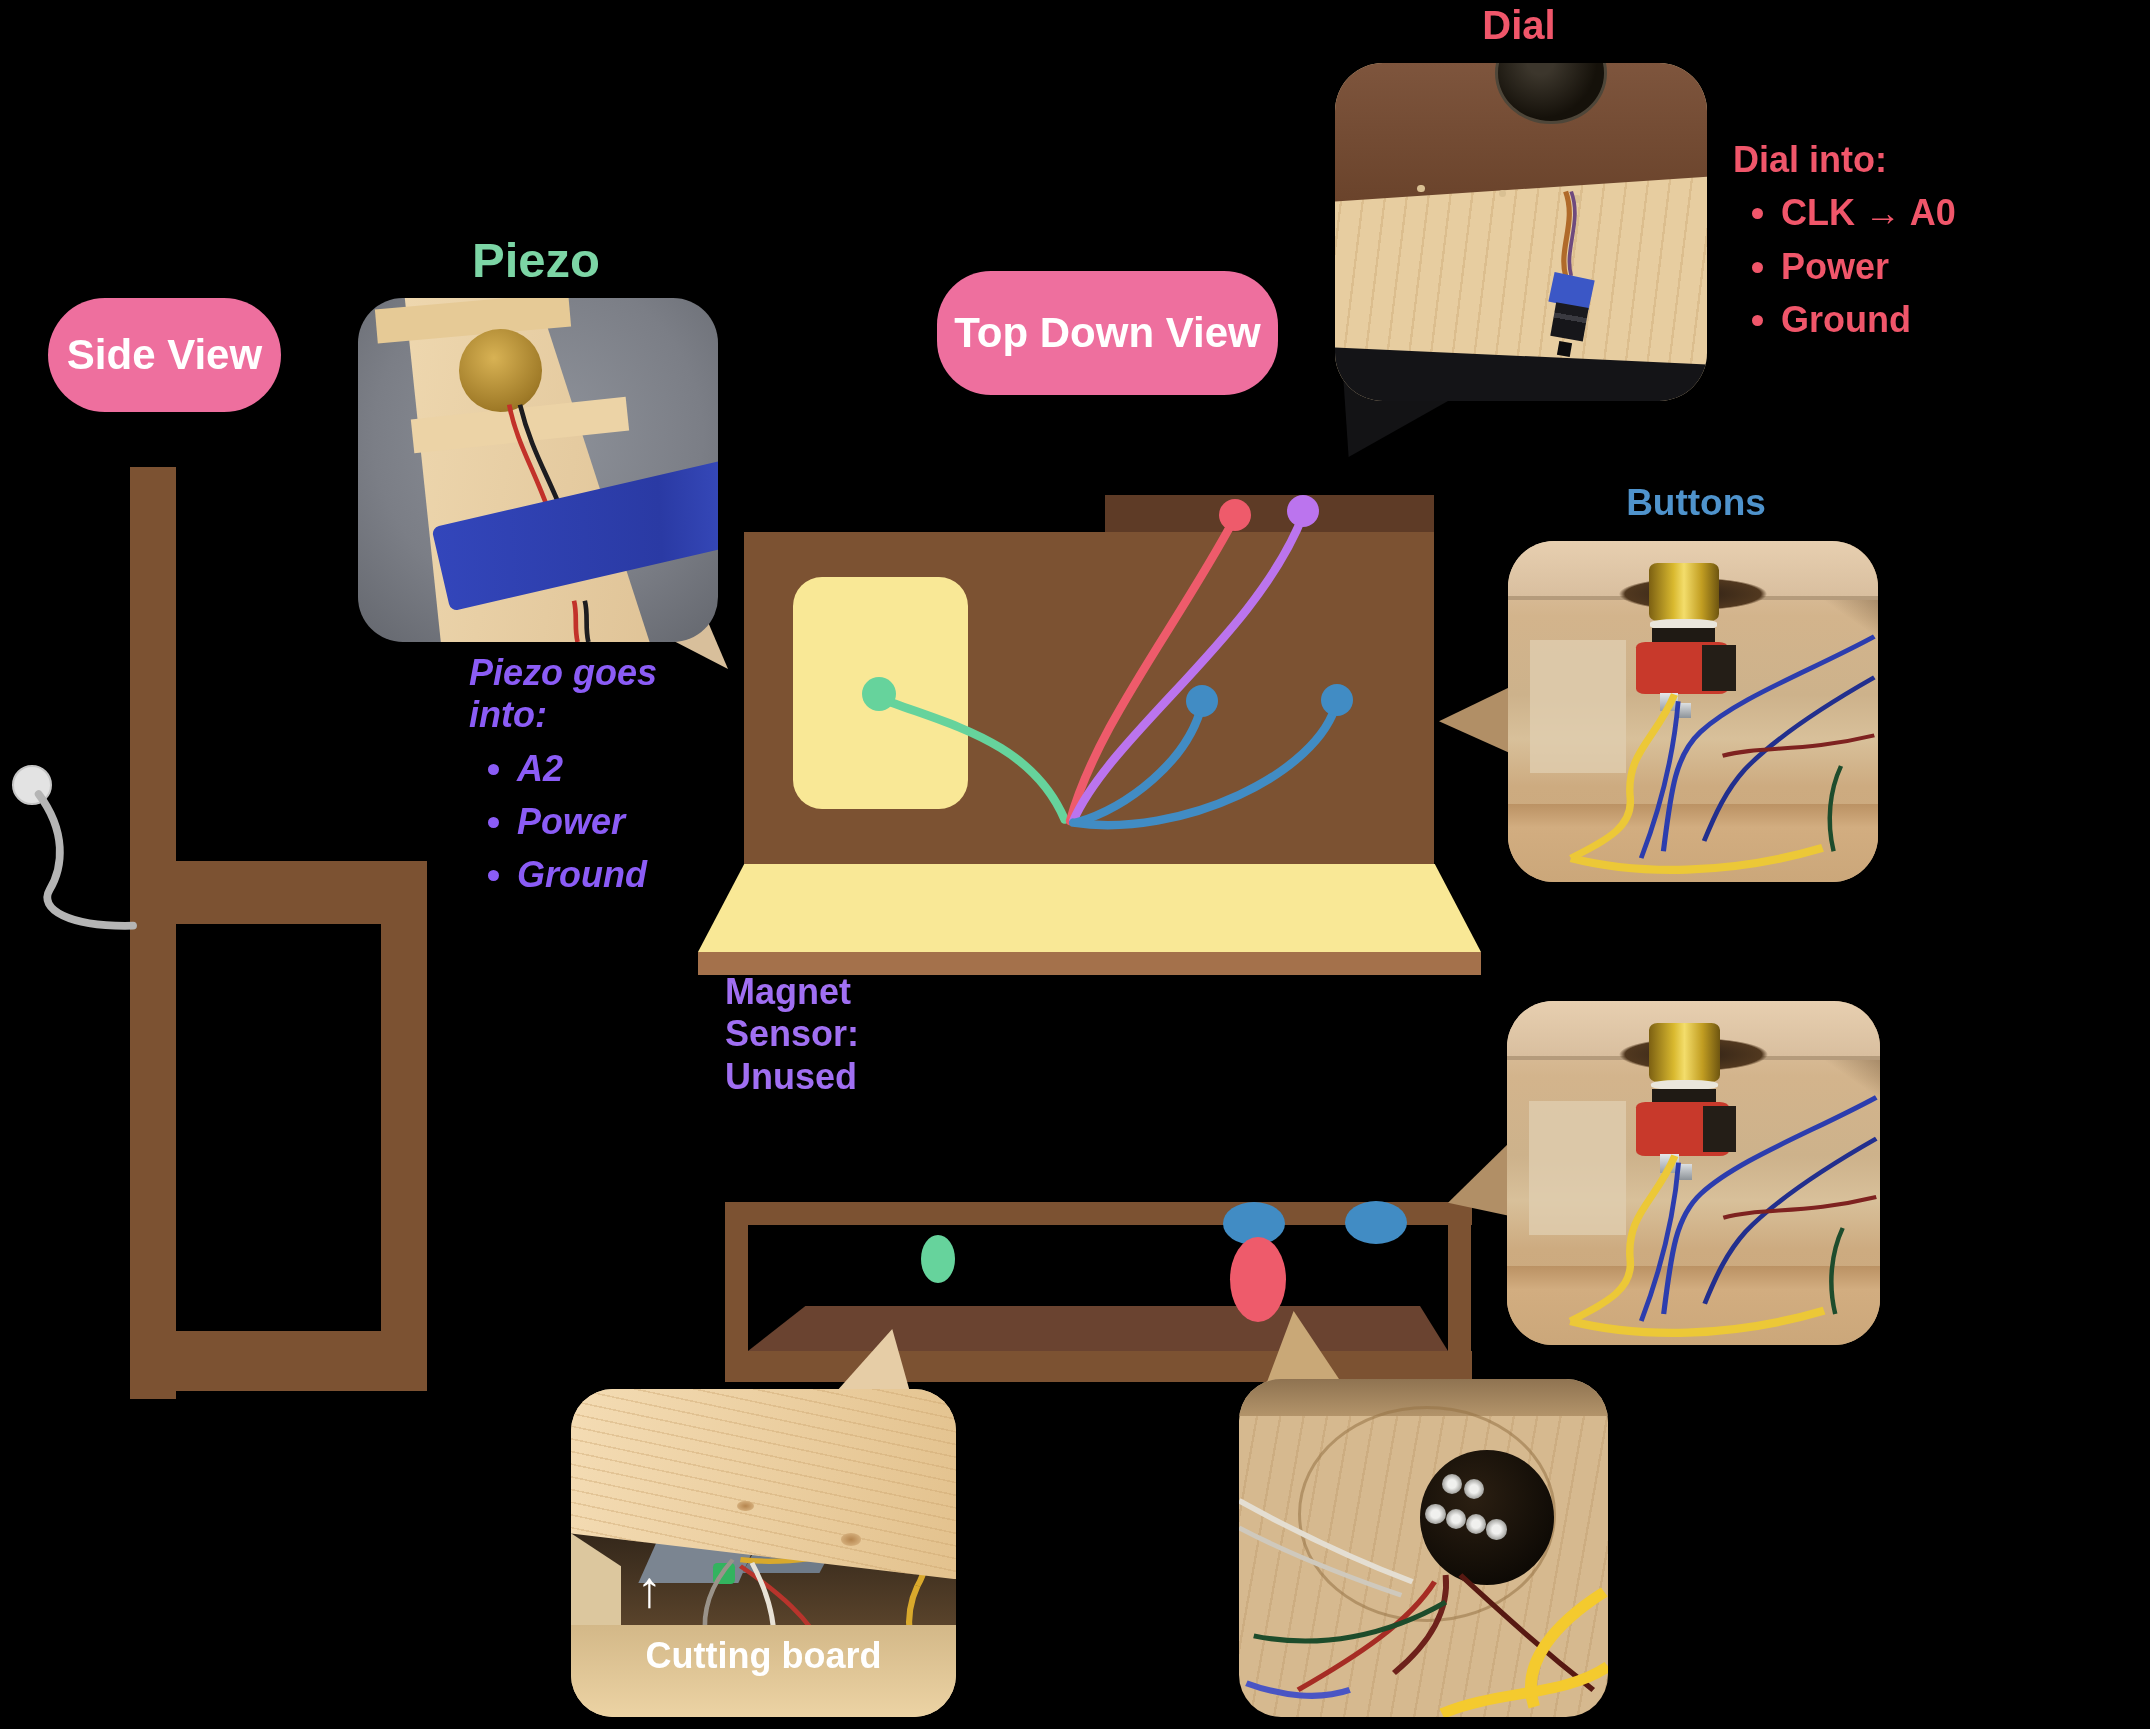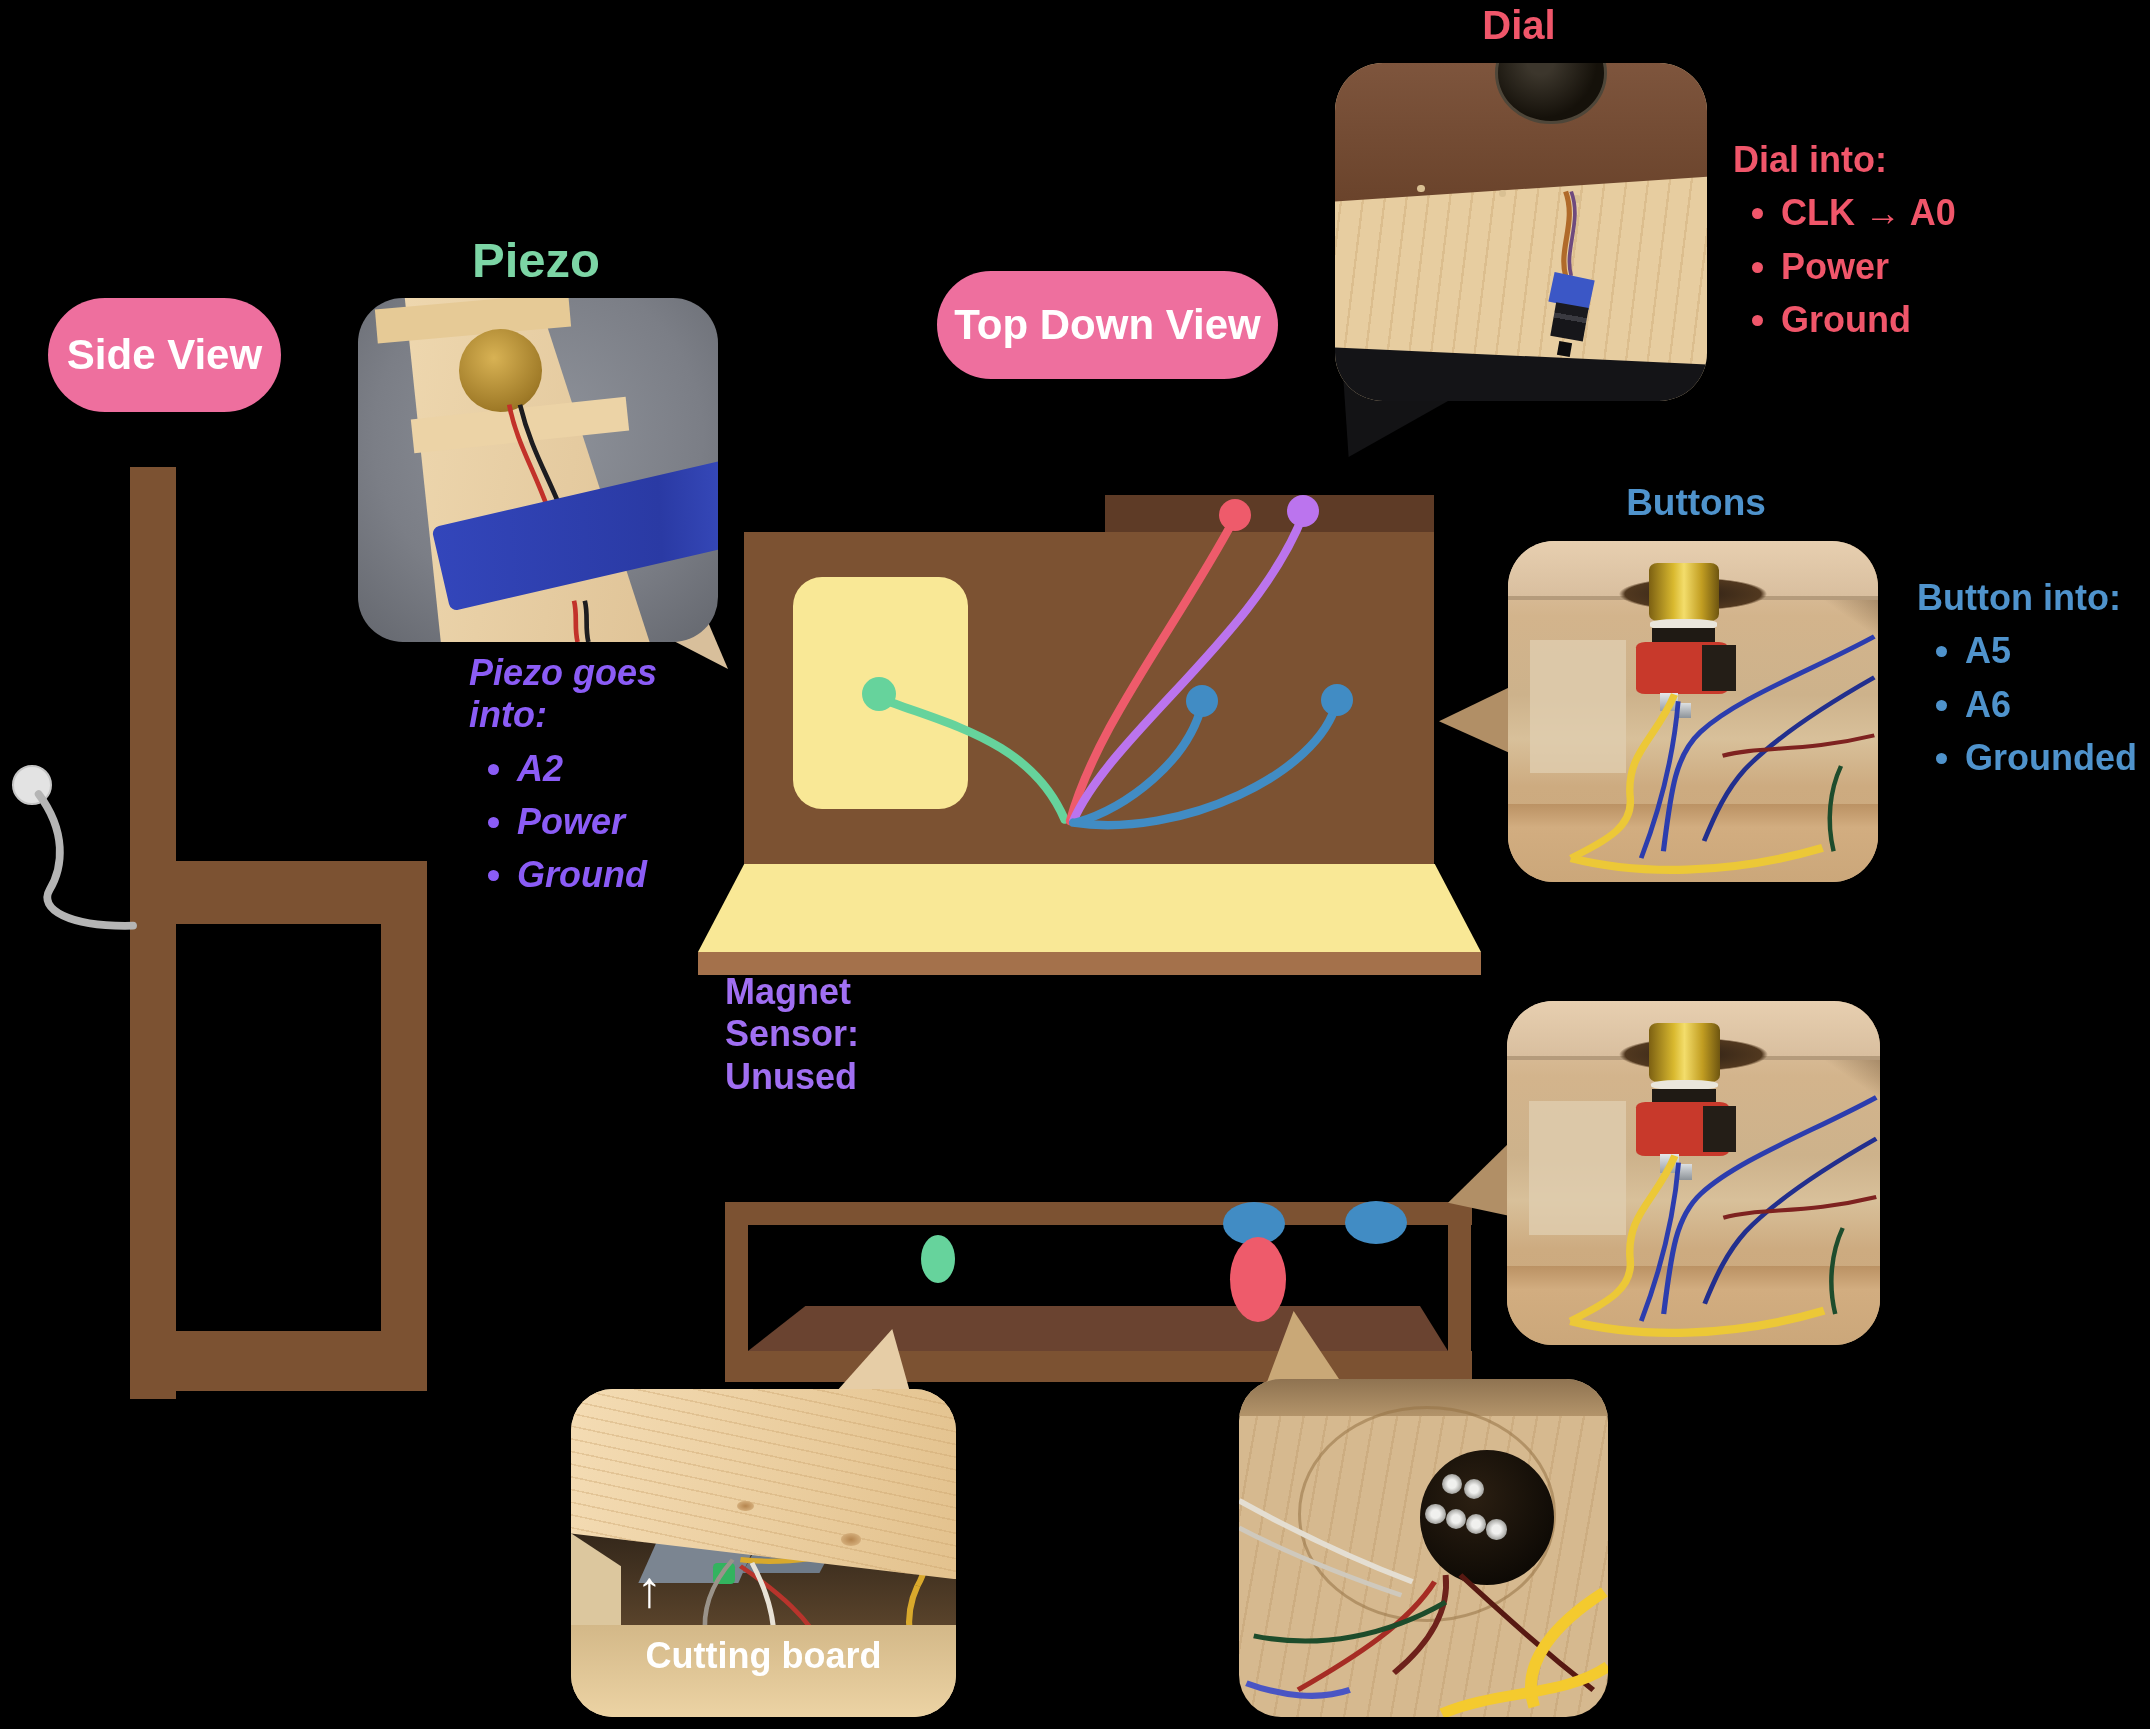--- a/index.html
+++ b/index.html
@@ -3,21 +3,21 @@
 <meta charset="utf-8">
 <style>
   html,body{margin:0;padding:0;background:#000;}
   #stage{position:relative;width:2151px;height:1730px;background:#000;overflow:hidden;
          font-family:"Liberation Sans",sans-serif;font-weight:bold;}
   .abs{position:absolute;}
   
   .pill{position:absolute;background:#ee6f9e;color:#fff;display:flex;align-items:center;
         justify-content:center;font-size:42px;}
   #pill-side{left:48px;top:298px;width:233px;height:114px;border-radius:59px;}
-  #pill-topdown{left:937px;top:271px;width:341px;height:108px;border-radius:54px;}
+  #pill-topdown{left:937px;top:271px;width:341px;height:124px;border-radius:54px;}
   #pill-back{left:1009px;top:1025px;width:247px;height:109px;border-radius:56px;}
   
   .ptitle{position:absolute;text-align:center;}
   #title-piezo{left:420px;top:232px;width:232px;font-size:49px;color:#7cd5a5;}
   #title-dial{left:1403px;top:3.1px;width:232px;font-size:40px;color:#f0566a;}
   #title-buttons{left:1580px;top:482px;width:232px;font-size:37px;color:#4f93cc;}
   
   .note{position:absolute;font-size:36px;line-height:1.18;}
   .note ul{list-style:disc;margin:7.7px 0 0 0;padding-left:48px;}
   .note li{margin:10.8px 0;}
@@ -362,25 +362,17 @@
 
   <div class="note" id="note-dial">
     <div>Dial into:</div>
     <ul>
       <li>CLK → A0</li>
       <li>Power</li>
       <li>Ground</li>
     </ul>
   </div>
 
-  <div class="note" id="note-buttons">
-    <div>Button into:</div>
-    <ul>
-      <li>A5</li>
-      <li>A6</li>
-      <li>Grounded</li>
-    </ul>
-  </div>
 
   <div class="note" id="note-magnet">Magnet Sensor: Unused</div>
 
 </div>
 
 
 </body></html>

